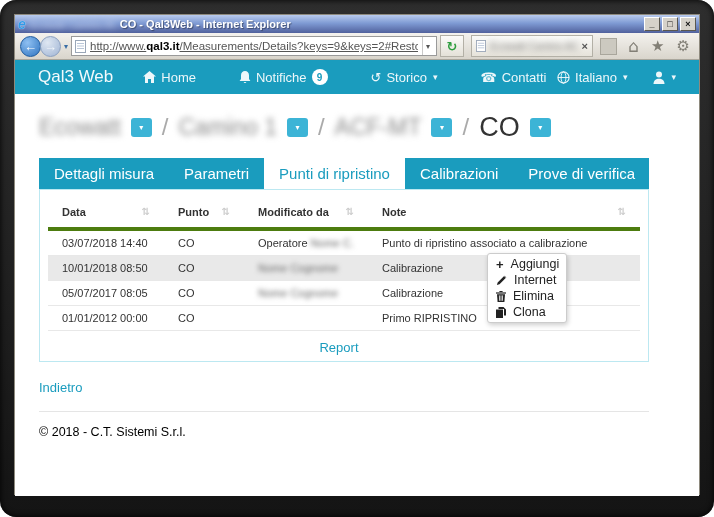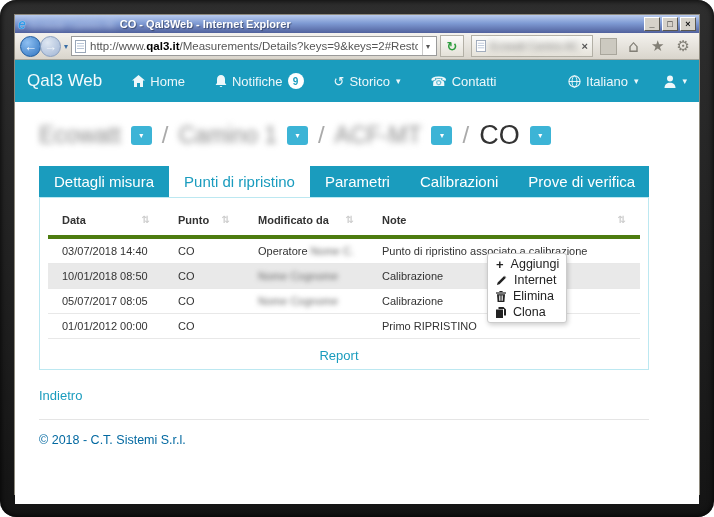--- a/index.html
+++ b/index.html
@@ -16,37 +16,37 @@
   .win-btn { width:16px; height:14px; background:#d6d2ca; border:1px solid; border-color:#fff #5a574f #5a574f #fff; font-size:9px; font-weight:bold; color:#111; text-align:center; line-height:12px; }
 
   
   .toolbar { height:27px; display:flex; align-items:center; gap:3px; padding:0 5px; background:linear-gradient(180deg,#f4f2ee,#d9d5cc); border-bottom:1px solid #a9a69c; }
   .nav-circle { width:21px; height:21px; border-radius:50%; display:flex; align-items:center; justify-content:center; font-size:13px; font-weight:bold; }
   .back { background:radial-gradient(circle at 35% 30%,#8fc0f2,#2f74c0); color:#fff; border:1px solid #1d5a9e; }
   .fwd { background:radial-gradient(circle at 35% 30%,#dfe7f2,#9fb4d4); color:#f2f6fb; border:1px solid #8ba0c0; margin-left:-4px; }
   .tb-caret { color:#3a6ea5; font-size:8px; }
   .url-field { width:366px; height:20px; background:#fff; border:1px solid #9a9a9a; display:flex; align-items:center; gap:4px; padding:0 3px; font-size:11.5px; overflow:hidden; }
   .url-text { white-space:nowrap; overflow:hidden; flex:1; }
-  .url-prefix,.url-path { color:#555; }
+  .url-prefix,.url-path { color:#555;text-decoration:underline; }
   .url-domain { color:#000; font-weight:bold; }
   .url-dd { border-left:1px solid #c9c9c9; color:#555; font-size:8px; padding:0 3px; align-self:stretch; display:flex; align-items:center; }
   .refresh-btn { width:24px; height:22px; border:1px solid #b3b0a6; background:linear-gradient(180deg,#fcfbf9,#e4e1d8); color:#2f9e3f; font-size:14px; font-weight:bold; text-align:center; line-height:20px; }
   .browser-tab { width:122px; height:22px; border:1px solid #b3b0a6; background:linear-gradient(180deg,#fafaf8,#e6e3da); display:flex; align-items:center; gap:4px; padding:0 4px; margin-left:4px; }
   .tab-redacted { color:#7a7a7a; font-size:10px; flex:1; overflow:hidden; white-space:nowrap; }
   .tab-close { color:#555; font-size:11px; font-weight:bold; }
   .newtab-btn { width:17px; height:17px; background:#ccc9c0; border:1px solid #a9a69c; margin-left:4px; }
   .tb-icons { margin-left:auto; display:flex; gap:12px; align-items:center; padding-right:4px; color:#827f76; }
   .tb-icons span { font-family:"DejaVu Sans",sans-serif; }
   .icon-home-g { font-size:17px; } .icon-star-g { font-size:15px; } .icon-gear-g { font-size:15px; }
   .page-ico { flex:0 0 auto; }
 
   
-  .navbar { height:42px; background:#1a9cbe; display:flex; align-items:center; padding:0 12px; color:#fff; font-size:13px; }
+  .navbar { height:34px; background:#1a9cbe; display:flex; align-items:center; padding:0 23px; color:#fff; font-size:13px; }
   .brand { font-size:17px; font-weight:400; color:rgba(255,255,255,.95); margin-right:30px; }
-  .nav-items { display:flex; align-items:center; gap:30px; }
+  .nav-items { display:flex; align-items:center; gap:43px; }
   .nav-item { display:flex; align-items:center; gap:5px; color:rgba(255,255,255,.92); cursor:pointer; }
   .nav-item svg { display:block; }
   .nav-badge { background:#fff; color:#1a9cbe; font-size:10px; font-weight:bold; width:16px; height:16px; border-radius:50%; display:flex; align-items:center; justify-content:center; }
   .nav-caret { font-size:9px; margin-left:1px; }
   .nav-right { margin-left:auto; display:flex; align-items:center; gap:26px; }
   .uni-ico { font-family:"DejaVu Sans",sans-serif; font-size:13px; line-height:13px; }
 
   
   .page { height:402px; background:#fff; padding:8px 0 0 24px; }
   .content { width:610px; }
@@ -68,21 +68,21 @@
   .sort-ico { float:right; color:#ccc; font-size:10px; font-family:"DejaVu Sans",sans-serif; }
   td { padding:6px 14px; vertical-align:middle; }
   tbody tr { border-bottom:1px solid #e8e8e8; }
   tbody tr.selected { background:#e9e9e9; }
   .name-redacted { color:#666; }
   .panel-footer { height:30px; text-align:center; padding:7px 10px 0 0; }
   .link { color:#1a9cbe; font-size:13px; text-decoration:none; cursor:pointer; }
 
   .back-link-row { margin-top:16px; }
   .divider { border:none; border-top:1px solid #e5e5e5; margin-top:15px; }
-  .copyright { margin-top:13px; font-size:12.5px; color:#0369a1; }
+  .copyright { margin-top:13px; font-size:12.5px; color:#000000; }
 
   
   .context-menu { position:absolute; left:472px; top:238px; width:80px; background:#fff; border:1px solid #ccc; border-radius:3px; box-shadow:1px 2px 5px rgba(0,0,0,.2); padding:2px 0; z-index:20; }
   .menu-item { display:flex; align-items:center; gap:7px; padding:1px 8px; font-size:12.5px; color:#222; cursor:pointer; height:16px; }
   .menu-item svg { display:block; flex:0 0 auto; }
   .menu-plus { font-weight:bold; font-size:13px; width:11px; text-align:center; }
 
   .blurred { filter:blur(2.5px); }
   .blur3 { filter:blur(3px); }
 </style>
@@ -194,22 +194,22 @@
           <span class="bc-sep">/</span>
           <span class="bc-redacted blur3">ACF-MT</span>
           <span class="bc-dd">▾</span>
           <span class="bc-sep">/</span>
           <span class="bc-current">CO</span>
           <span class="bc-dd">▾</span>
         </div>
 
         <div class="tabs">
           <span class="tab">Dettagli misura</span>
+          <span class="tab">Parametri</span>
           <span class="tab active">Punti di ripristino</span>
-          <span class="tab">Parametri</span>
           <span class="tab">Calibrazioni</span>
           <span class="tab">Prove di verifica</span>
         </div>
 
         <div class="panel">
           <table>
             <colgroup>
                 <col class="c1">
                 <col class="c2">
                 <col class="c3">

